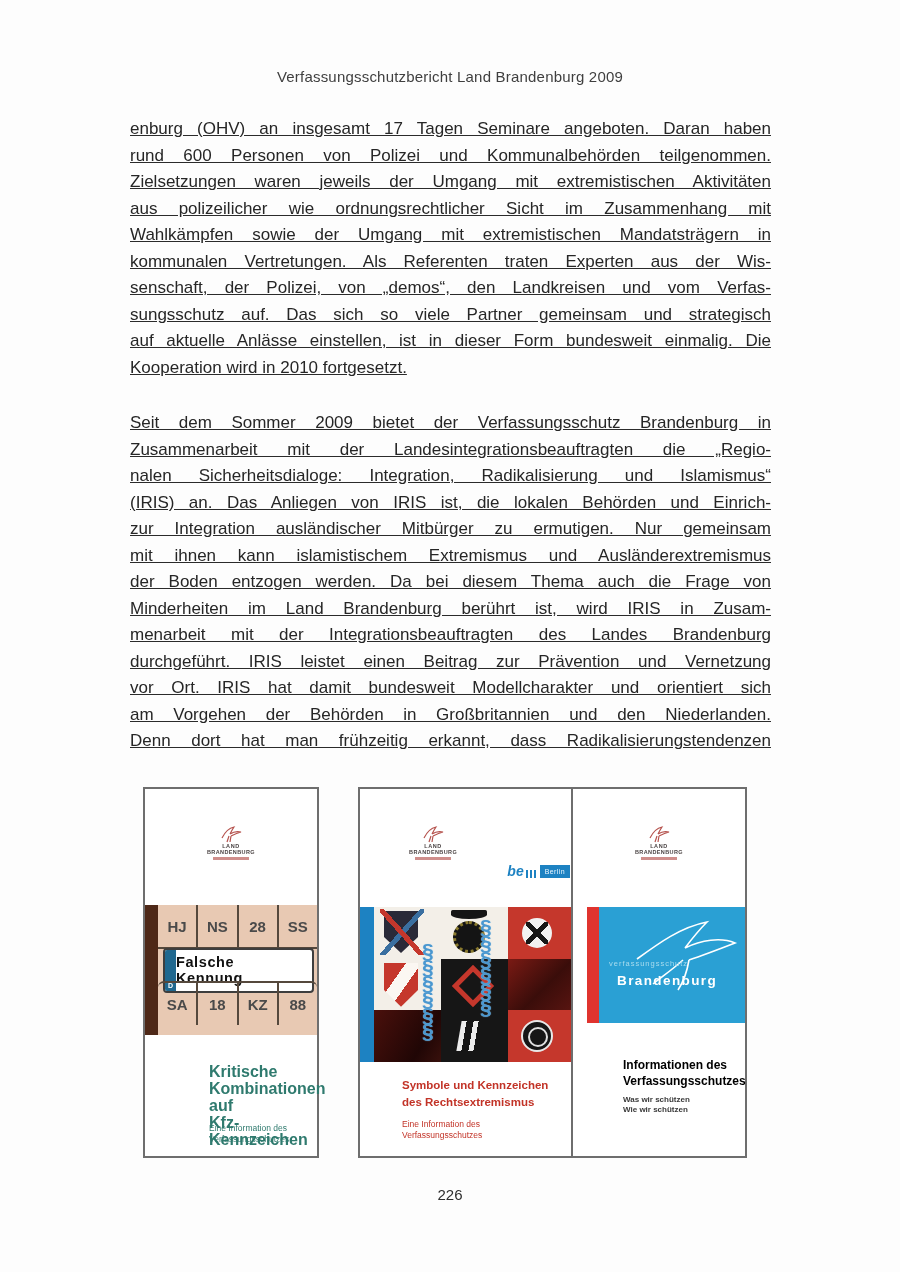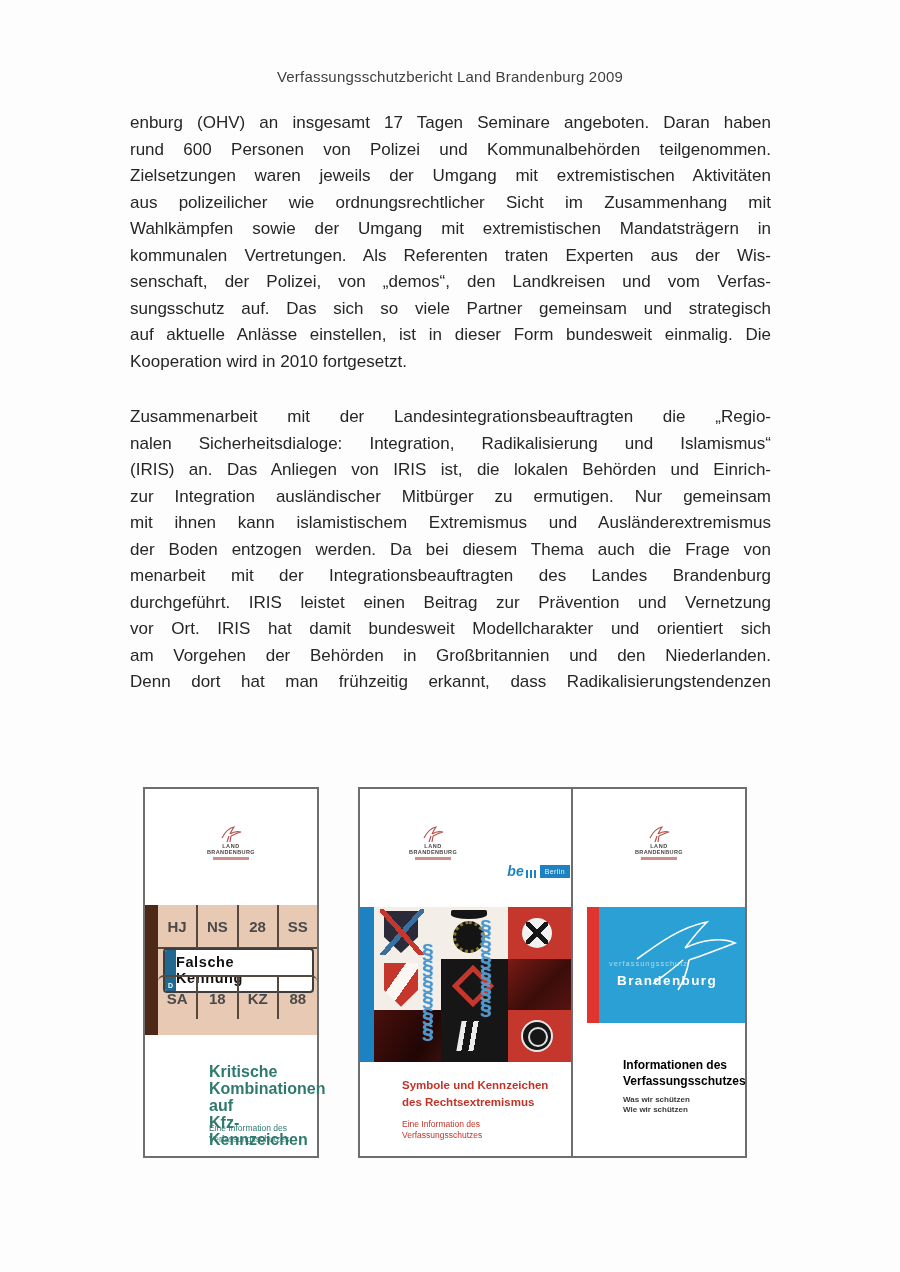--- a/index.html
+++ b/index.html
@@ -5,21 +5,21 @@
   html,body{margin:0;padding:0;background:#ffffff;}
   .page{position:relative;width:900px;height:1272px;background:#fdfdfd;
         font-family:"Liberation Sans",sans-serif;color:#2b2b2b;overflow:hidden;}
 
   
   .runhead{position:absolute;top:68px;left:0;width:100%;text-align:center;
            font-size:15px;color:#3f3f3f;letter-spacing:.2px;}
 
   
   .textcol{position:absolute;left:130px;top:110px;width:641px;}
-  .para{margin:0 0 29px 0;}
+  .para{margin:6px 0 29px 0;text-decoration:underline;}
   .tline{font-size:17px;line-height:26.5px;height:26.5px;color:#262626;
          text-align:justify;text-align-last:justify;white-space:normal;}
   .para.ended .tline:last-child{text-align-last:left;}
 
   
   .cover{position:absolute;top:787px;width:176px;height:371px;background:#fff;
          border:2px solid #6e6e6e;box-sizing:border-box;}
   .cover-kfz{left:143px;}
   .cover-sym{left:358px;width:219px;}
   .cover-info{left:571px;}
@@ -31,21 +31,21 @@
   .logo-land{font-size:5.5px;font-weight:bold;color:#4a4343;letter-spacing:.6px;line-height:6px;}
   .logo-bb{font-size:5.5px;font-weight:bold;color:#4a4343;letter-spacing:.4px;line-height:6px;}
   .logo-sub{width:36px;height:3px;background:#b5524d;opacity:.65;margin:2px auto 0;}
   .cover-sym .logo{left:34%;}
 
   
   .plateband{position:absolute;left:0;right:0;top:116px;height:130px;background:#e8c9b3;padding-left:44px;}
   .plate-bar{position:absolute;left:0;top:0;bottom:0;width:13px;background:#4e2817;}
   .prow{position:absolute;left:13px;right:0;height:42px;display:flex;}
   .prow-top{top:0;border-bottom:2px solid #55483c;}
-  .prow-bot{bottom:16px;border-top:2px solid #55483c;border-radius:6px;}
+  .prow-bot{bottom:10px;border-top:2px solid #55483c;border-radius:6px;}
   .pcell{flex:1;display:flex;align-items:center;justify-content:center;
          font-size:15px;font-weight:bold;color:#4a4a4a;border-right:2px solid #55483c;}
   .pcell:last-child{border-right:none;}
   .plate{position:absolute;left:18px;right:3px;top:43px;height:45px;background:#fff;
          border:2px solid #3e3e3e;border-radius:4px;box-sizing:border-box;display:flex;overflow:hidden;}
   .plate-strip{width:11px;background:#20688f;color:#fff;font-size:7px;font-weight:bold;
                display:flex;align-items:flex-end;justify-content:center;padding-bottom:2px;}
   .plate-text{flex:1;text-align:left;font-weight:bold;font-size:14.5px;line-height:16px;
               color:#111;letter-spacing:.6px;padding-top:4px;}
   .kfz-title{position:absolute;left:64px;top:274px;color:#2f7a6e;font-size:16px;
@@ -137,26 +137,28 @@
         <div class="tline">Zielsetzungen waren jeweils der Umgang mit extremistischen Aktivitäten</div>
         <div class="tline">aus polizeilicher wie ordnungsrechtlicher Sicht im Zusammenhang mit</div>
         <div class="tline">Wahlkämpfen sowie der Umgang mit extremistischen Mandatsträgern in</div>
         <div class="tline">kommunalen Vertretungen. Als Referenten traten Experten aus der Wis-</div>
         <div class="tline">senschaft, der Polizei, von „demos“, den Landkreisen und vom Verfas-</div>
         <div class="tline">sungsschutz auf. Das sich so viele Partner gemeinsam und strategisch</div>
         <div class="tline">auf aktuelle Anlässe einstellen, ist in dieser Form bundesweit einmalig. Die</div>
         <div class="tline">Kooperation wird in 2010 fortgesetzt.</div>
       </div>
     <div class="para">
+        <div class="tline">Seit dem Sommer 2009 bietet der Verfassungsschutz Brandenburg in</div>
         <div class="tline">Zusammenarbeit mit der Landesintegrationsbeauftragten die „Regio-</div>
         <div class="tline">nalen Sicherheitsdialoge: Integration, Radikalisierung und Islamismus“</div>
         <div class="tline">(IRIS) an. Das Anliegen von IRIS ist, die lokalen Behörden und Einrich-</div>
         <div class="tline">zur Integration ausländischer Mitbürger zu ermutigen. Nur gemeinsam</div>
         <div class="tline">mit ihnen kann islamistischem Extremismus und Ausländerextremismus</div>
         <div class="tline">der Boden entzogen werden. Da bei diesem Thema auch die Frage von</div>
+        <div class="tline">Minderheiten im Land Brandenburg berührt ist, wird IRIS in Zusam-</div>
         <div class="tline">menarbeit mit der Integrationsbeauftragten des Landes Brandenburg</div>
         <div class="tline">durchgeführt. IRIS leistet einen Beitrag zur Prävention und Vernetzung</div>
         <div class="tline">vor Ort. IRIS hat damit bundesweit Modellcharakter und orientiert sich</div>
         <div class="tline">am Vorgehen der Behörden in Großbritannien und den Niederlanden.</div>
         <div class="tline">Denn dort hat man frühzeitig erkannt, dass Radikalisierungstendenzen</div>
       </div>
   </div>
 
   <div class="cover cover-kfz">
     <div class="logo">
@@ -278,14 +280,15 @@
     <div class="info-title">
         <div>Informationen des</div>
         <div>Verfassungsschutzes</div>
       </div>
     <div class="info-sub">
         <div>Was wir schützen</div>
         <div>Wie wir schützen</div>
       </div>
   </div>
 
+  <div class="pagenum">226</div>
 
 </div>
 
 </body></html>

